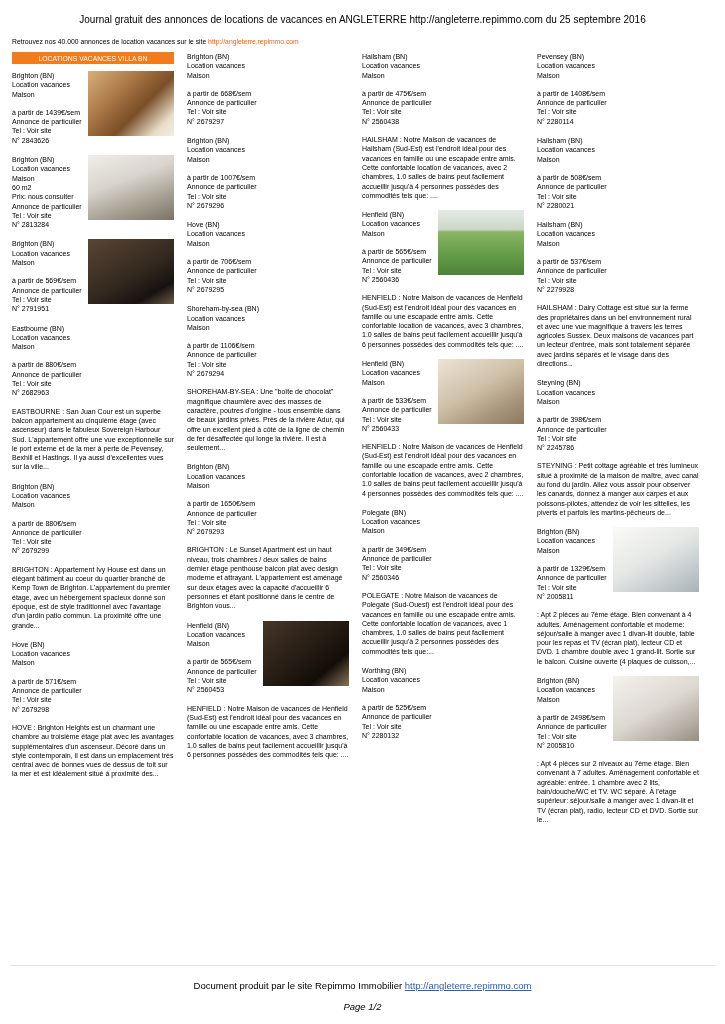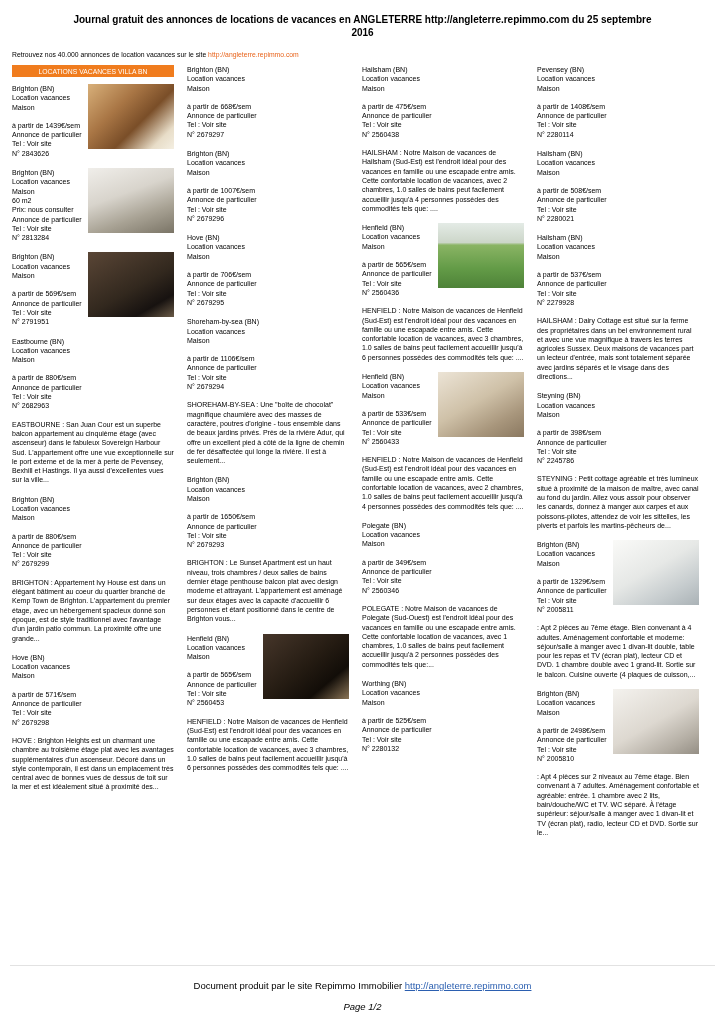--- a/index.html
+++ b/index.html
@@ -3,21 +3,21 @@
 <meta charset="utf-8">
 <style>
   html,body { margin:0; padding:0; }
   body {
     width:725px; height:1024px; position:relative; overflow:hidden;
     background:#ffffff; color:#000;
     font-family:"Liberation Sans", sans-serif;
   }
   .page { padding:10px 12px 0 12px; }
   .title { text-align:center; font-size:16px; font-weight:bold; letter-spacing:.2px; }
-  .subtitle { text-align:center; font-size:10px; font-weight:bold; max-width:600px; margin:3px auto 0 auto; line-height:1.3; }
+  .subtitle { text-align:center; font-size:10px; font-weight:normal; max-width:600px; margin:3px auto 0 auto; line-height:1.3; }
   .intro { font-size:6.8px; margin-top:12px; }
   .intro a { color:#e8641c; text-decoration:none; }
   .columns { display:flex; gap:13px; margin-top:7px; align-items:flex-start; }
   .col { width:162px; flex:0 0 162px; }
   .section-header {
     background:#f07c1e; color:#fff; font-size:6.8px; text-align:center;
     padding:2.5px 0; margin-bottom:7px;
   }
   .listing { font-size:7px; line-height:1.33; margin-bottom:10px; overflow:hidden; }
   .listing .line { white-space:nowrap; overflow:hidden; }

